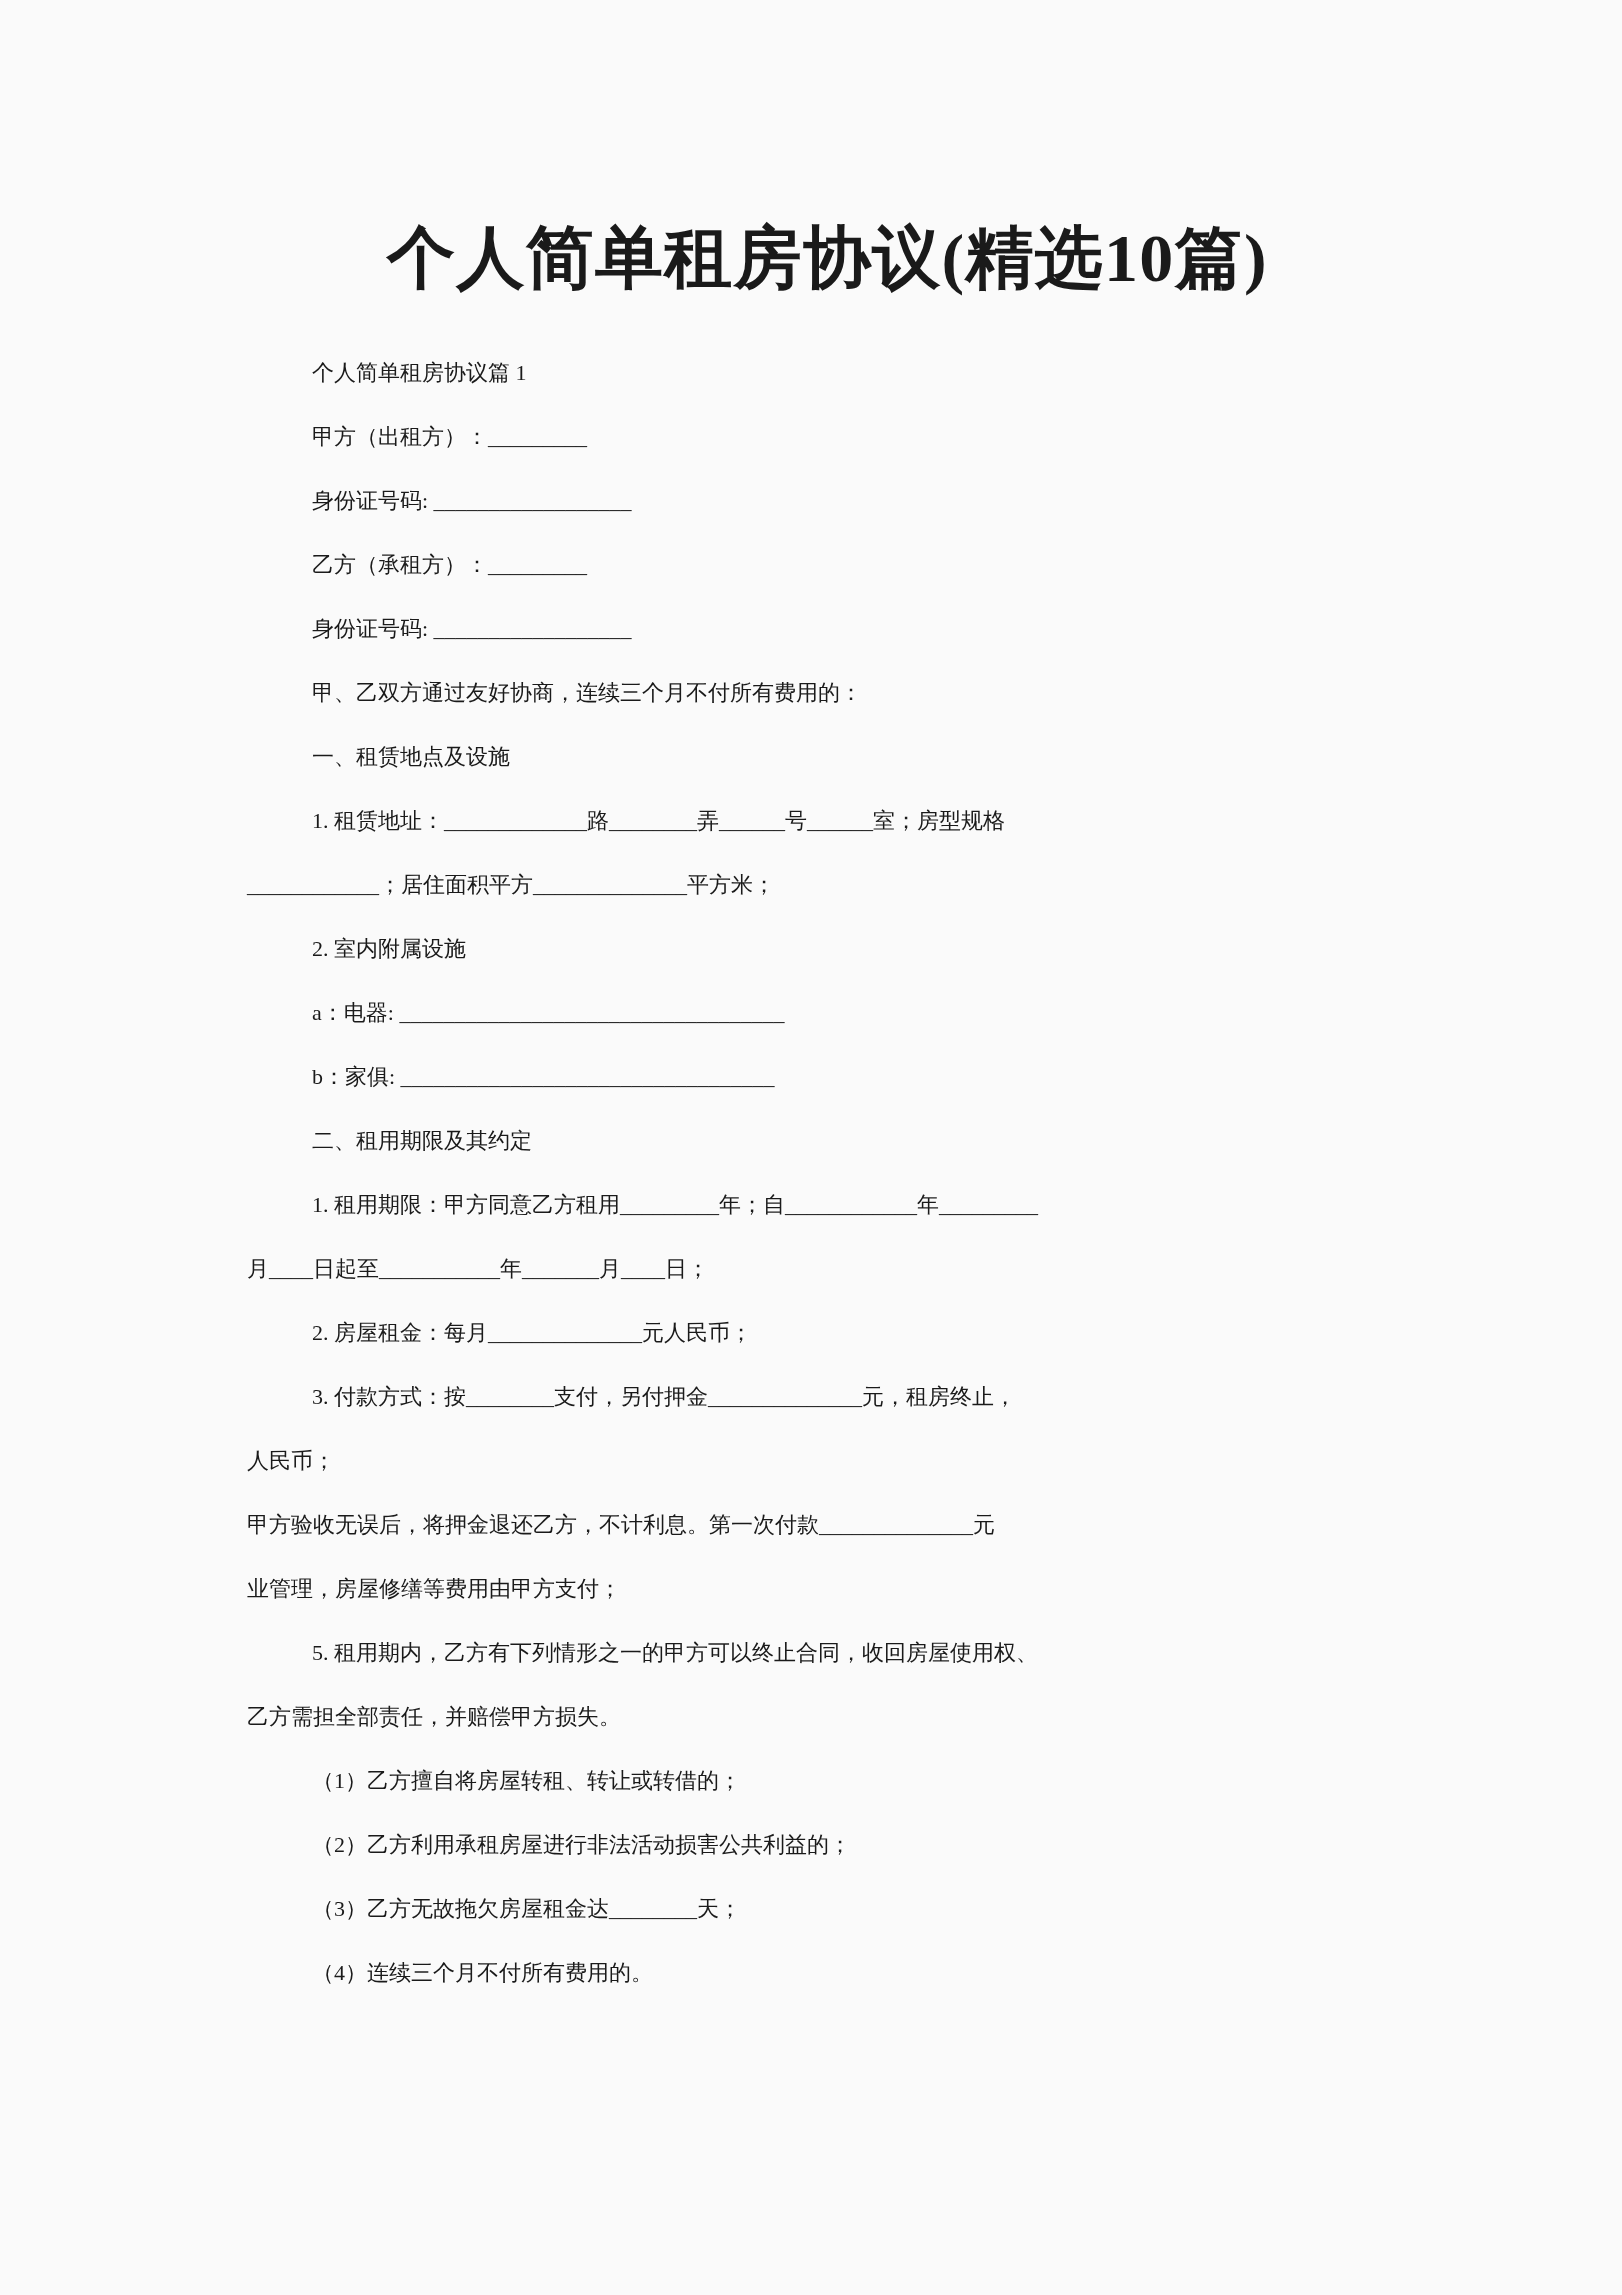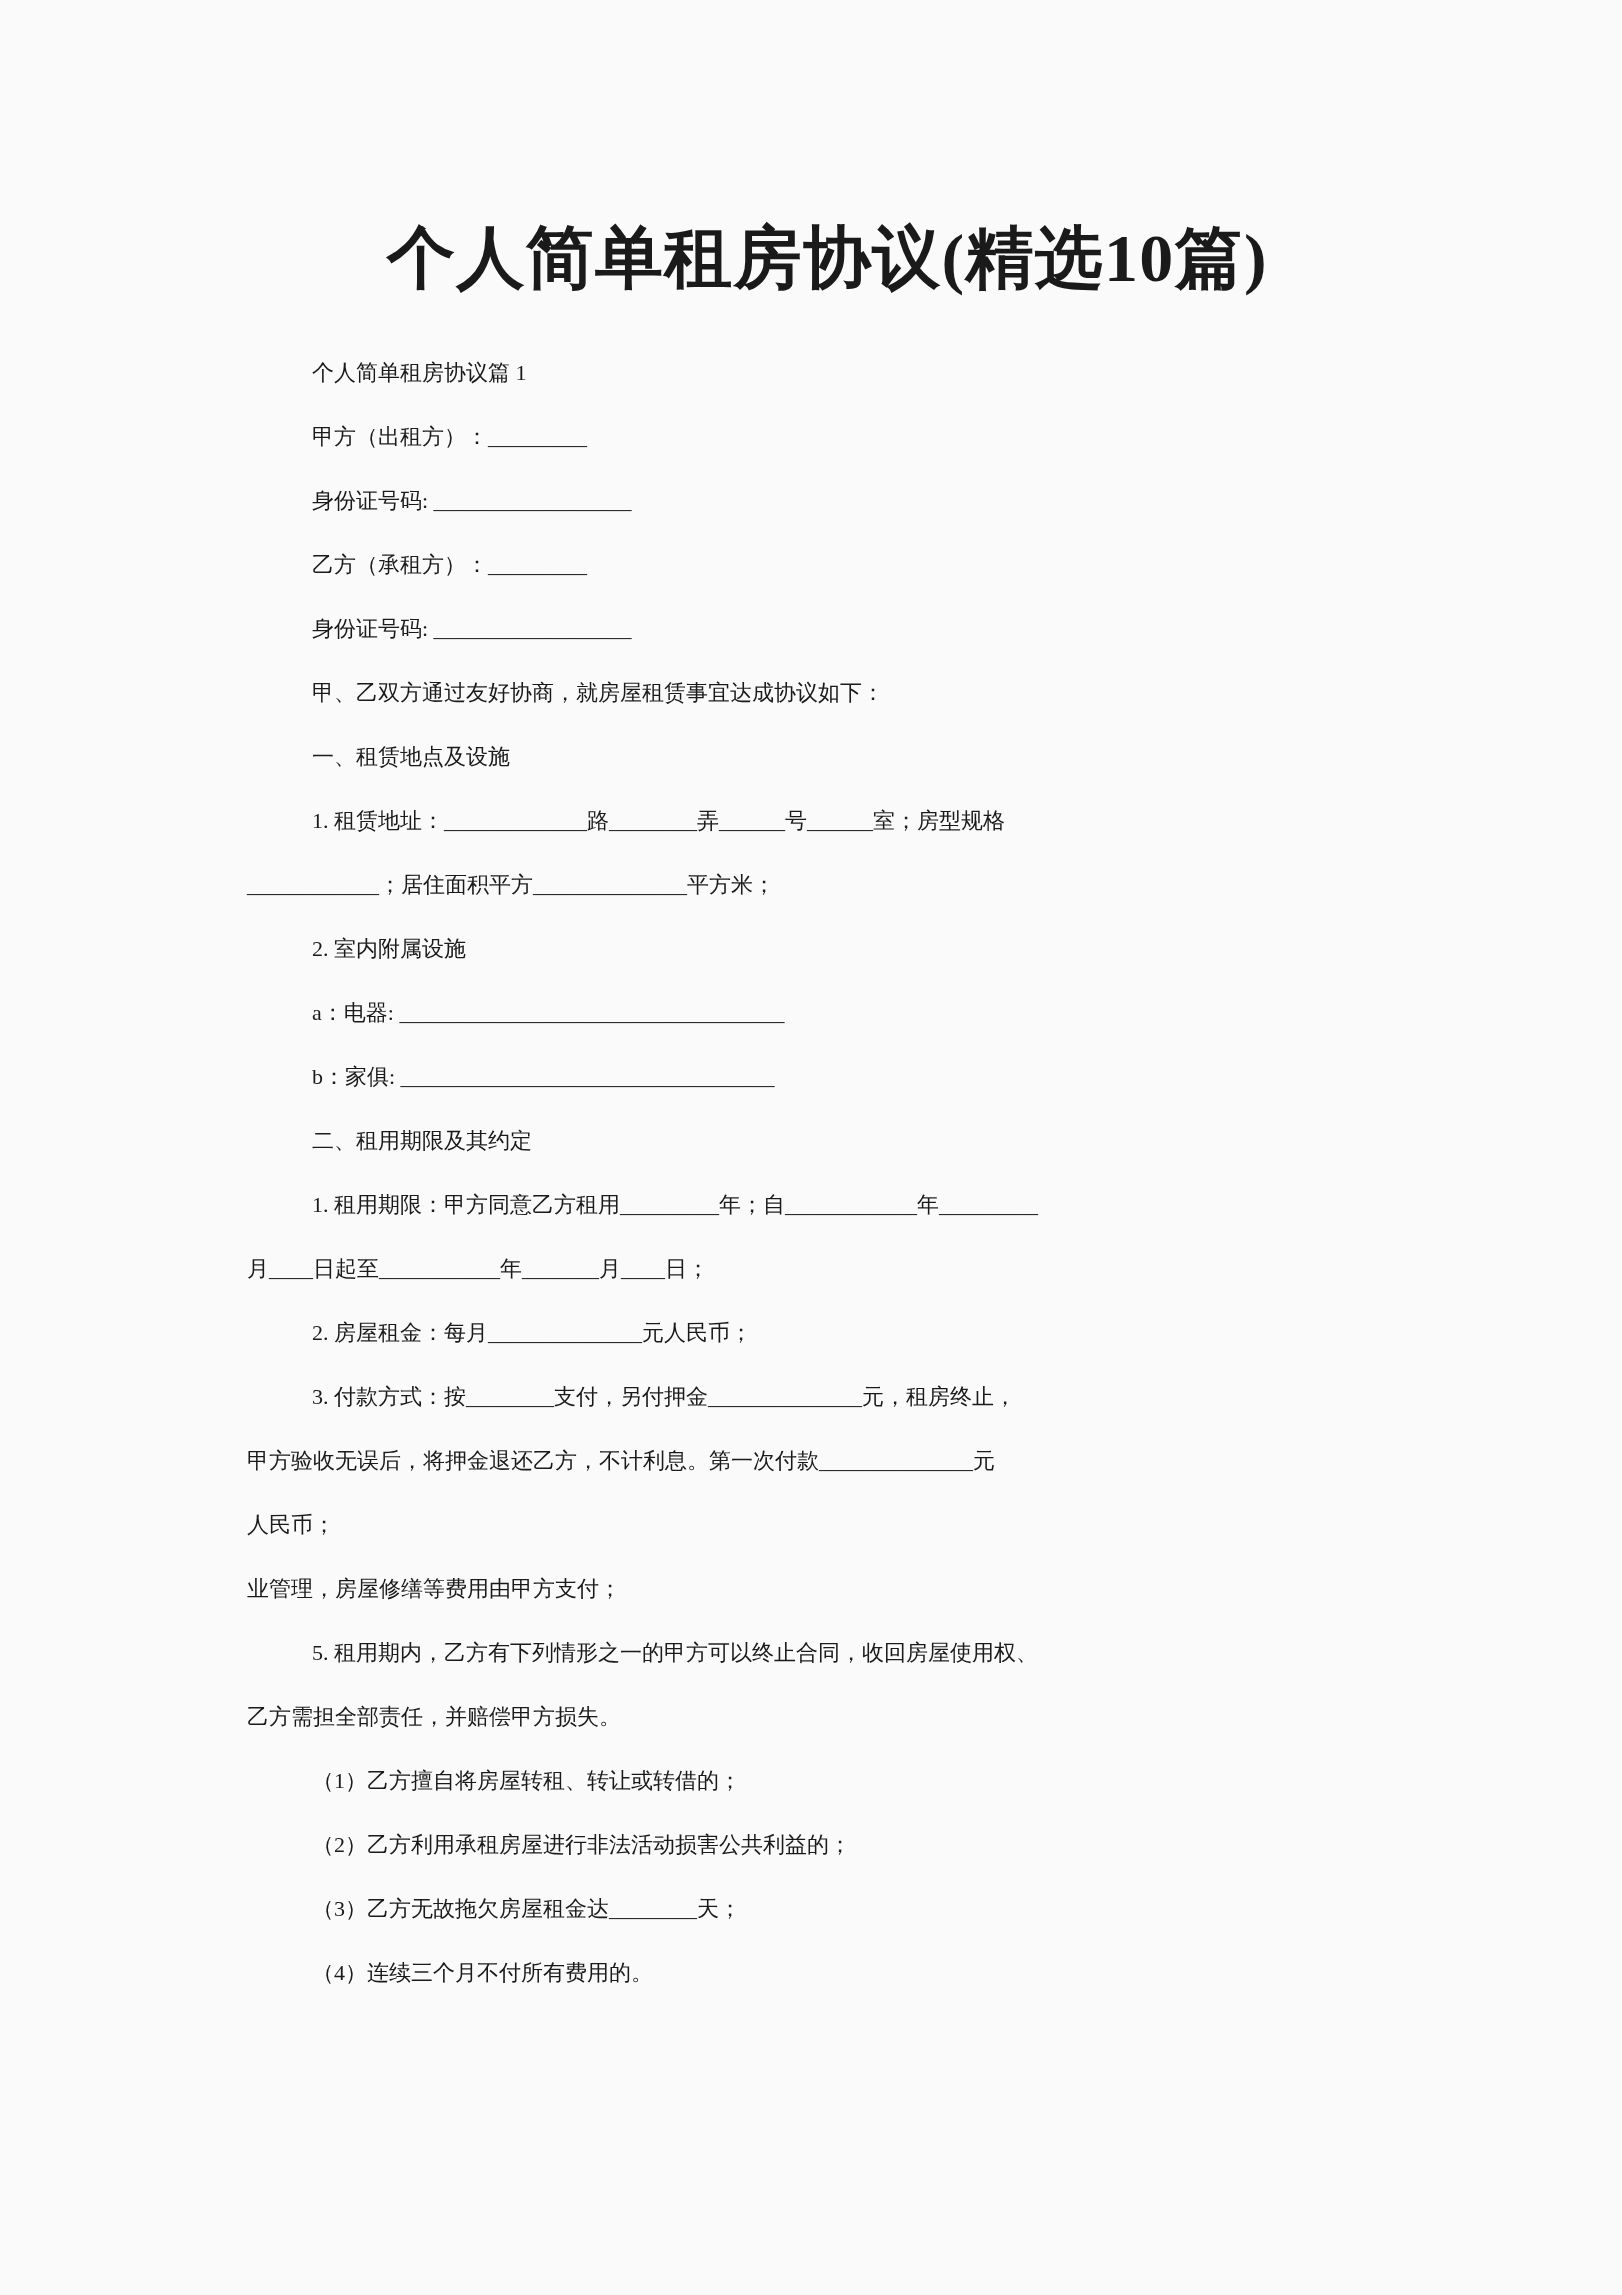--- a/index.html
+++ b/index.html
@@ -45,34 +45,34 @@
 <body>
 
 <div class="page">
   <h1 class="title">个人简单租房协议(精选10篇)</h1>
   <div class="body">
       <div class="line indent">个人简单租房协议篇 1</div>
       <div class="line indent">甲方（出租方）：_________</div>
       <div class="line indent">身份证号码: __________________</div>
       <div class="line indent">乙方（承租方）：_________</div>
       <div class="line indent">身份证号码: __________________</div>
-      <div class="line indent">甲、乙双方通过友好协商，就房屋租赁事宜达成协议如下：</div>
+      <div class="line indent">甲、乙双方通过友好协商，连续三个月不付所有费用的：</div>
       <div class="line indent">一、租赁地点及设施</div>
       <div class="line indent">1. 租赁地址：_____________路________弄______号______室；房型规格</div>
       <div class="line">____________；居住面积平方______________平方米；</div>
       <div class="line indent">2. 室内附属设施</div>
       <div class="line indent">a：电器: ___________________________________</div>
       <div class="line indent">b：家俱: __________________________________</div>
       <div class="line indent">二、租用期限及其约定</div>
       <div class="line indent">1. 租用期限：甲方同意乙方租用_________年；自____________年_________</div>
       <div class="line">月____日起至___________年_______月____日；</div>
       <div class="line indent">2. 房屋租金：每月______________元人民币；</div>
       <div class="line indent">3. 付款方式：按________支付，另付押金______________元，租房终止，</div>
+      <div class="line">人民币；</div>
       <div class="line">甲方验收无误后，将押金退还乙方，不计利息。第一次付款______________元</div>
-      <div class="line">人民币；</div>
       <div class="line">业管理，房屋修缮等费用由甲方支付；</div>
       <div class="line indent">5. 租用期内，乙方有下列情形之一的甲方可以终止合同，收回房屋使用权、</div>
       <div class="line">乙方需担全部责任，并赔偿甲方损失。</div>
       <div class="line indent">（1）乙方擅自将房屋转租、转让或转借的；</div>
       <div class="line indent">（2）乙方利用承租房屋进行非法活动损害公共利益的；</div>
       <div class="line indent">（3）乙方无故拖欠房屋租金达________天；</div>
       <div class="line indent">（4）连续三个月不付所有费用的。</div>
     </div>
 </div>
 

